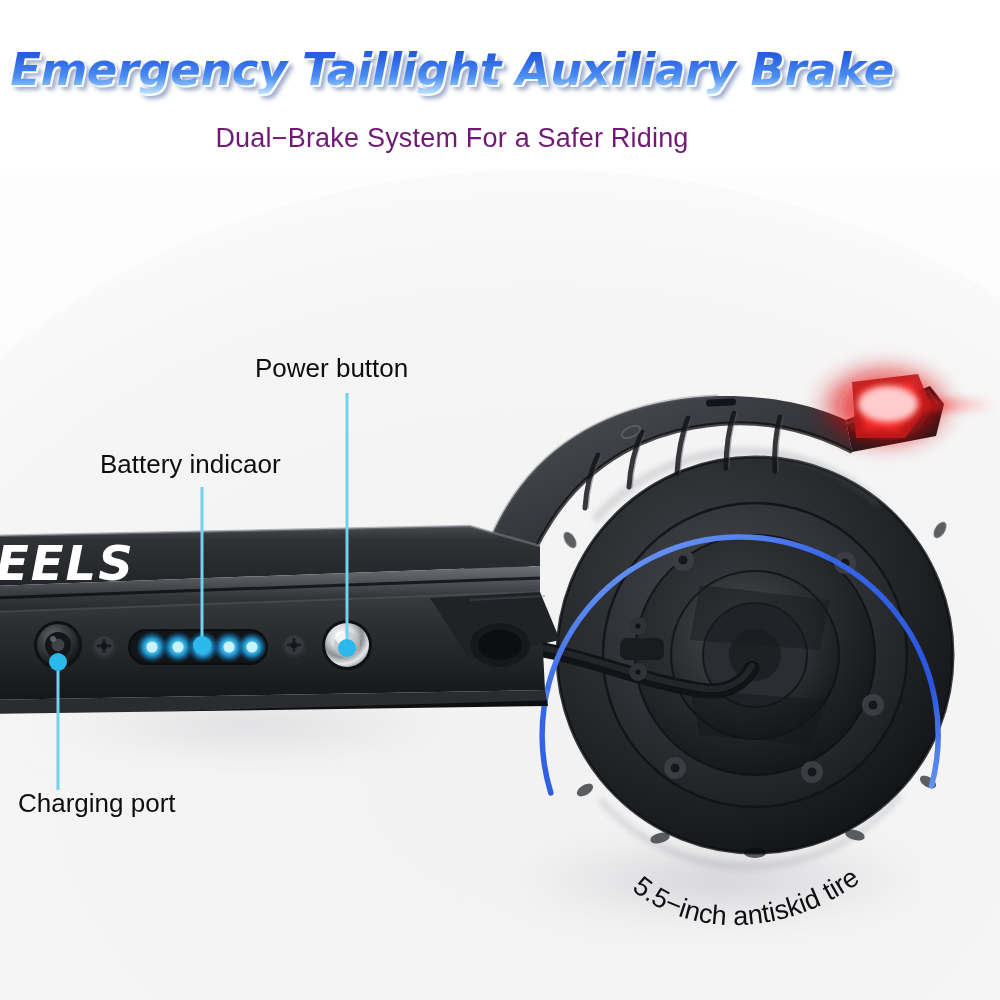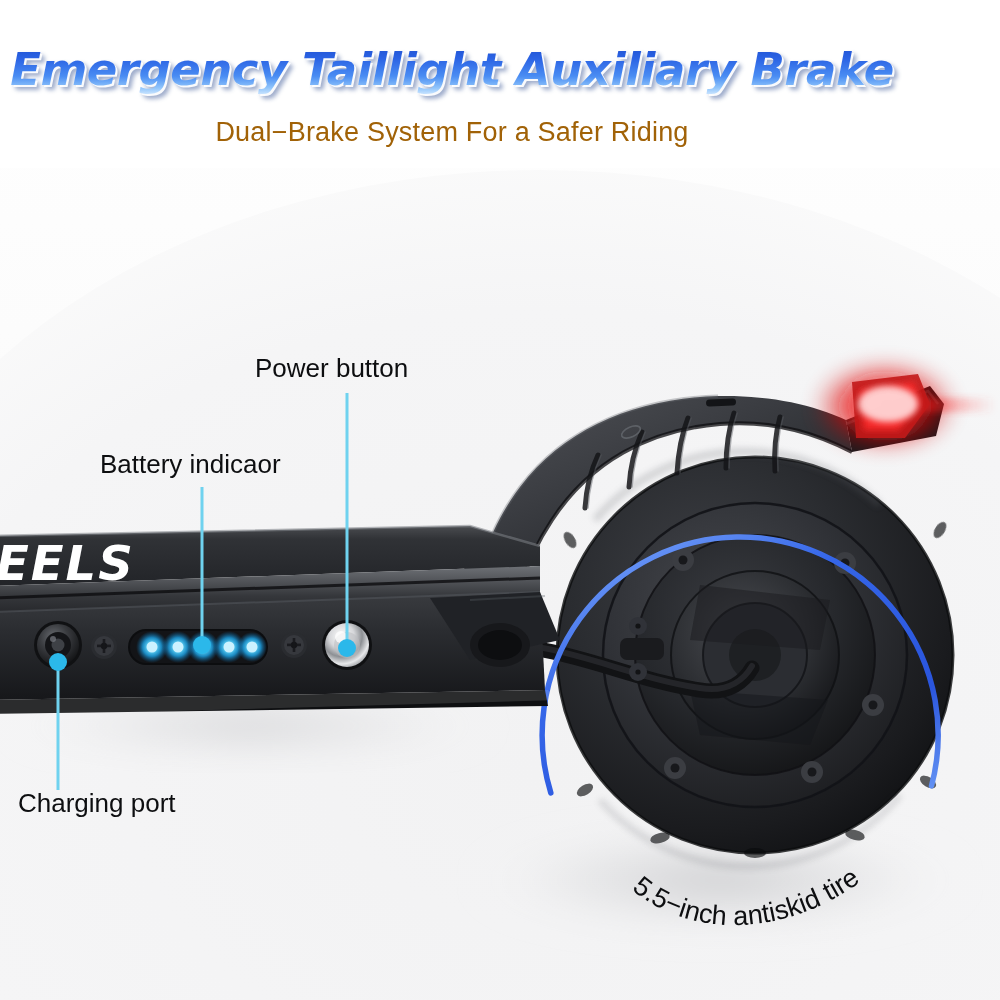--- a/index.html
+++ b/index.html
@@ -22,21 +22,21 @@
     letter-spacing:-0.5px;
     font-family:"DejaVu Sans","Liberation Sans",sans-serif;
     background-image:linear-gradient(180deg,#1d4fd0 0%,#2b63e4 28%,#4a8df3 62%,#8fc4fb 84%,#d8ecff 100%);
     -webkit-background-clip:text;background-clip:text;
     color:transparent;-webkit-text-fill-color:transparent;
     filter:drop-shadow(2px 2px 0 rgba(255,255,255,.95)) drop-shadow(3px 3px 2px rgba(40,70,140,.45));
     white-space:nowrap;
   }
   .subtitle{
     position:absolute;left:0;right:0;top:108px;
-    margin:8px;font-size:27px;line-height:32px;color:#a16207;font-weight:400;
+    margin:14px;font-size:27px;line-height:32px;color:#701a75;font-weight:400;
     letter-spacing:0.2px;white-space:nowrap;
   }
 
   
   .callout{position:absolute;color:#0d0e10;font-size:26px;line-height:30px;white-space:nowrap;z-index:30;}
   #label-power{left:255px;top:353px;text-align:right;}
   #label-battery{left:100px;top:449px;}
   #label-charging{left:18px;top:788px;}
   .tire-label-wrap{position:absolute;left:620px;top:800px;width:380px;height:170px;z-index:30;}
 </style>

